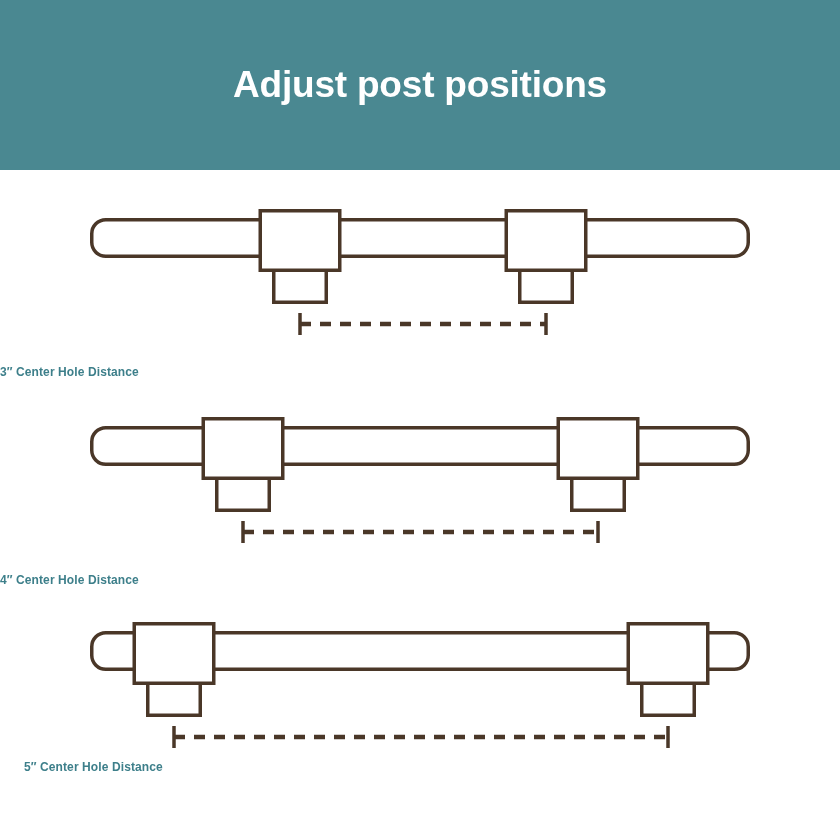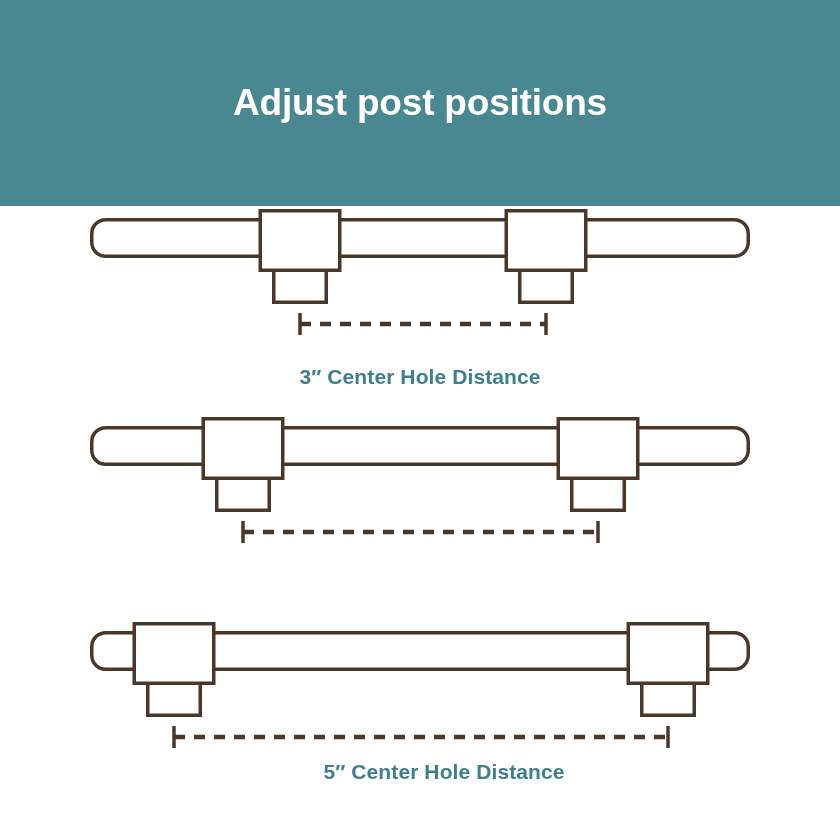--- a/index.html
+++ b/index.html
@@ -7,44 +7,44 @@
   body{
     width:840px;height:840px;
     background:#ffffff;
     font-family:"Liberation Sans","DejaVu Sans",sans-serif;
     overflow:hidden;
   }
   #stage{position:relative;width:840px;height:840px;}
 
   
   .header-band{
-    position:absolute;left:0;top:0;width:840px;height:206px;
+    position:absolute;left:0;top:0;width:840px;height:170px;
     background:#4a8891;
     display:flex;flex-direction:column;
     align-items:center;justify-content:center;
   }
   .header-line{
     color:#ffffff;
     font-size:37px;
     font-weight:bold;
     letter-spacing:-0.2px;
     line-height:1.28;
     text-align:center;
     white-space:pre;
   }
 
   
   .diagram{position:absolute;left:0;width:840px;height:200px;}
   .diagram svg{display:block;}
 
   .dim-label{
     position:absolute;left:0;width:840px;
-    text-align:center;
+    text-align:left;
     color:#3d7f8a;
-    font-size:21px;
+    font-size:12px;
     font-weight:bold;
     letter-spacing:0.1px;
     white-space:pre;
   }
 </style>
 </head>
 <body>
 
 <div id="stage">
 
@@ -83,20 +83,21 @@
           <rect x="571.75" y="70.25" width="52.5" height="32" fill="#ffffff" stroke="#4a3728" stroke-width="3.5"></rect>
           <rect x="558.25" y="10.75" width="79.5" height="59.5" fill="#ffffff" stroke="#4a3728" stroke-width="3.5"></rect>
         </g>
         <g>
           <line x1="243" y1="113" x2="243" y2="135" stroke="#4a3728" stroke-width="3.5"></line>
           <line x1="598" y1="113" x2="598" y2="135" stroke="#4a3728" stroke-width="3.5"></line>
           <line x1="243" y1="124" x2="598" y2="124" stroke="#4a3728" stroke-width="4.5" stroke-dasharray="11 9" stroke-linecap="butt"></line>
         </g>
       </svg>
     </div>
+  <div class="dim-label" id="dimlabel-1" style="top:573px;">4″ Center Hole Distance</div>
 
   <div class="diagram" id="diagram-2" style="top:613px;">
       <svg width="840" height="200" viewBox="0 0 840 200">
         <rect x="91.75" y="19.75" width="656.5" height="36.5" rx="14" ry="14" fill="#ffffff" stroke="#4a3728" stroke-width="3.5"></rect>
         <g>
           <rect x="147.75" y="70.25" width="52.5" height="32" fill="#ffffff" stroke="#4a3728" stroke-width="3.5"></rect>
           <rect x="134.25" y="10.75" width="79.5" height="59.5" fill="#ffffff" stroke="#4a3728" stroke-width="3.5"></rect>
         </g>
         <g>
           <rect x="641.75" y="70.25" width="52.5" height="32" fill="#ffffff" stroke="#4a3728" stroke-width="3.5"></rect>

